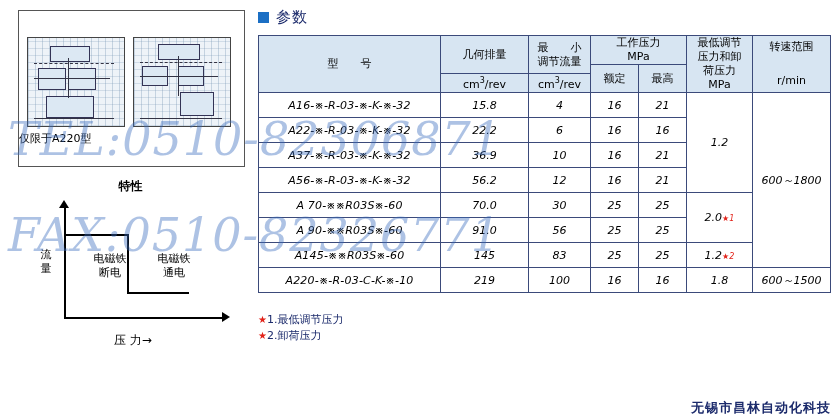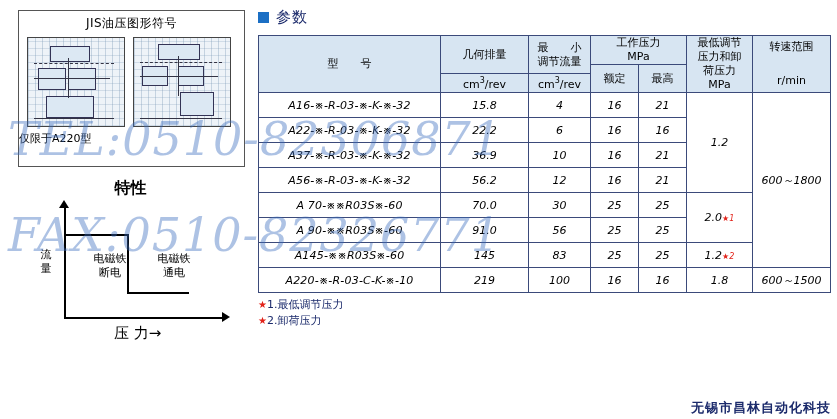--- a/index.html
+++ b/index.html
@@ -37,34 +37,34 @@
   }
   .blk{position:absolute;border:1px solid #335;background:#dce8f3;}
   .ln{position:absolute;background:#334;}
   .dashline{position:absolute;border-top:1px dashed #334;}
   .sym-note{
     position:absolute;left:0;top:120px;width:225px;text-align:left;font-size:11px;
   }
 
   .charac-title{
     position:absolute;left:0;top:170px;width:245px;text-align:center;
-    font-size:16px;font-weight:bold;
+    font-size:12px;font-weight:bold;
   }
   .chart-box{position:absolute;left:18px;top:192px;width:210px;height:150px;}
   .axis-v{position:absolute;left:38px;top:6px;width:1.5px;height:112px;background:#000;}
   .axis-h{position:absolute;left:38px;top:117px;width:160px;height:1.5px;background:#000;}
   .arrow-up{position:absolute;left:33px;top:0px;width:0;height:0;
     border-left:5px solid transparent;border-right:5px solid transparent;border-bottom:8px solid #000;}
   .arrow-right{position:absolute;left:196px;top:112px;width:0;height:0;
     border-top:5px solid transparent;border-bottom:5px solid transparent;border-left:8px solid #000;}
   .curve1{position:absolute;left:40px;top:34px;width:62px;height:2px;background:#000;}
   .curve1v{position:absolute;left:101px;top:34px;width:2px;height:60px;background:#000;}
   .curve2{position:absolute;left:103px;top:92px;width:60px;height:2px;background:#000;}
   .lbl-flow{position:absolute;left:8px;top:48px;font-size:11px;line-height:14px;width:24px;text-align:center;}
-  .lbl-p{position:absolute;left:88px;top:124px;font-size:15px;}
+  .lbl-p{position:absolute;left:88px;top:132px;font-size:12px;}
   .lbl-a{position:absolute;left:58px;top:52px;font-size:11px;line-height:14px;text-align:center;width:52px;}
   .lbl-b{position:absolute;left:122px;top:52px;font-size:11px;line-height:14px;text-align:center;width:52px;}
 
   
   .right{position:absolute;left:258px;top:8px;width:572px;}
   .sec-head{display:flex;align-items:center;gap:7px;margin:0 0 8px 0;}
   .sec-sq{width:11px;height:11px;background:#1b6fc4;display:inline-block;}
   .sec-txt{font-size:15px;font-weight:normal;color:#1b2a6b;letter-spacing:1px;}
 
   table.params{border-collapse:collapse;width:572px;table-layout:fixed;}
@@ -73,21 +73,21 @@
     font-size:11px;
     text-align:center;
     vertical-align:middle;
     padding:0;
   }
   table.params thead th{background:#d7e5f2;font-weight:normal;line-height:14px;}
   table.params tbody td{height:24px;background:#fff;font-style:italic;}
   td.model{text-align:left;padding-left:6px;font-size:11.5px;letter-spacing:0.2px;}
   .sup{font-size:8px;vertical-align:super;}
   .star{color:#e2231a;font-size:8px;}
-  .notes{margin-top:4px;font-size:11px;line-height:16px;color:#1b2a6b;}
+  .notes{margin-top:19px;font-size:11px;line-height:16px;color:#1b2a6b;}
   .notes .st{color:#e2231a;font-size:10px;}
   .company{
     position:absolute;right:6px;bottom:2px;
     font-size:13px;font-weight:bold;color:#1b2a6b;letter-spacing:1px;
   }
 
   
   .wm{
     position:absolute;left:0;top:0;width:837px;height:419px;
     pointer-events:none;
@@ -105,21 +105,20 @@
   .wm .l2{left:8px;top:208px;}
 </style>
 </head>
 <body>
 
 <div class="page">
 
   <div class="left">
 
     <div class="sym-box">
-      <div class="sym-title">JIS油压图形符号</div>
 
       <div class="sym-inner">
         <div class="hatch"></div>
         <div class="blk" style="left:22px;top:8px;width:38px;height:14px;"></div>
         <div class="blk" style="left:10px;top:30px;width:26px;height:20px;"></div>
         <div class="blk" style="left:40px;top:30px;width:26px;height:20px;"></div>
         <div class="blk" style="left:18px;top:58px;width:46px;height:20px;"></div>
         <div class="ln" style="left:6px;top:40px;width:76px;height:1px;"></div>
         <div class="ln" style="left:40px;top:20px;width:1px;height:40px;"></div>
         <div class="dashline" style="left:6px;top:25px;width:80px;"></div>

